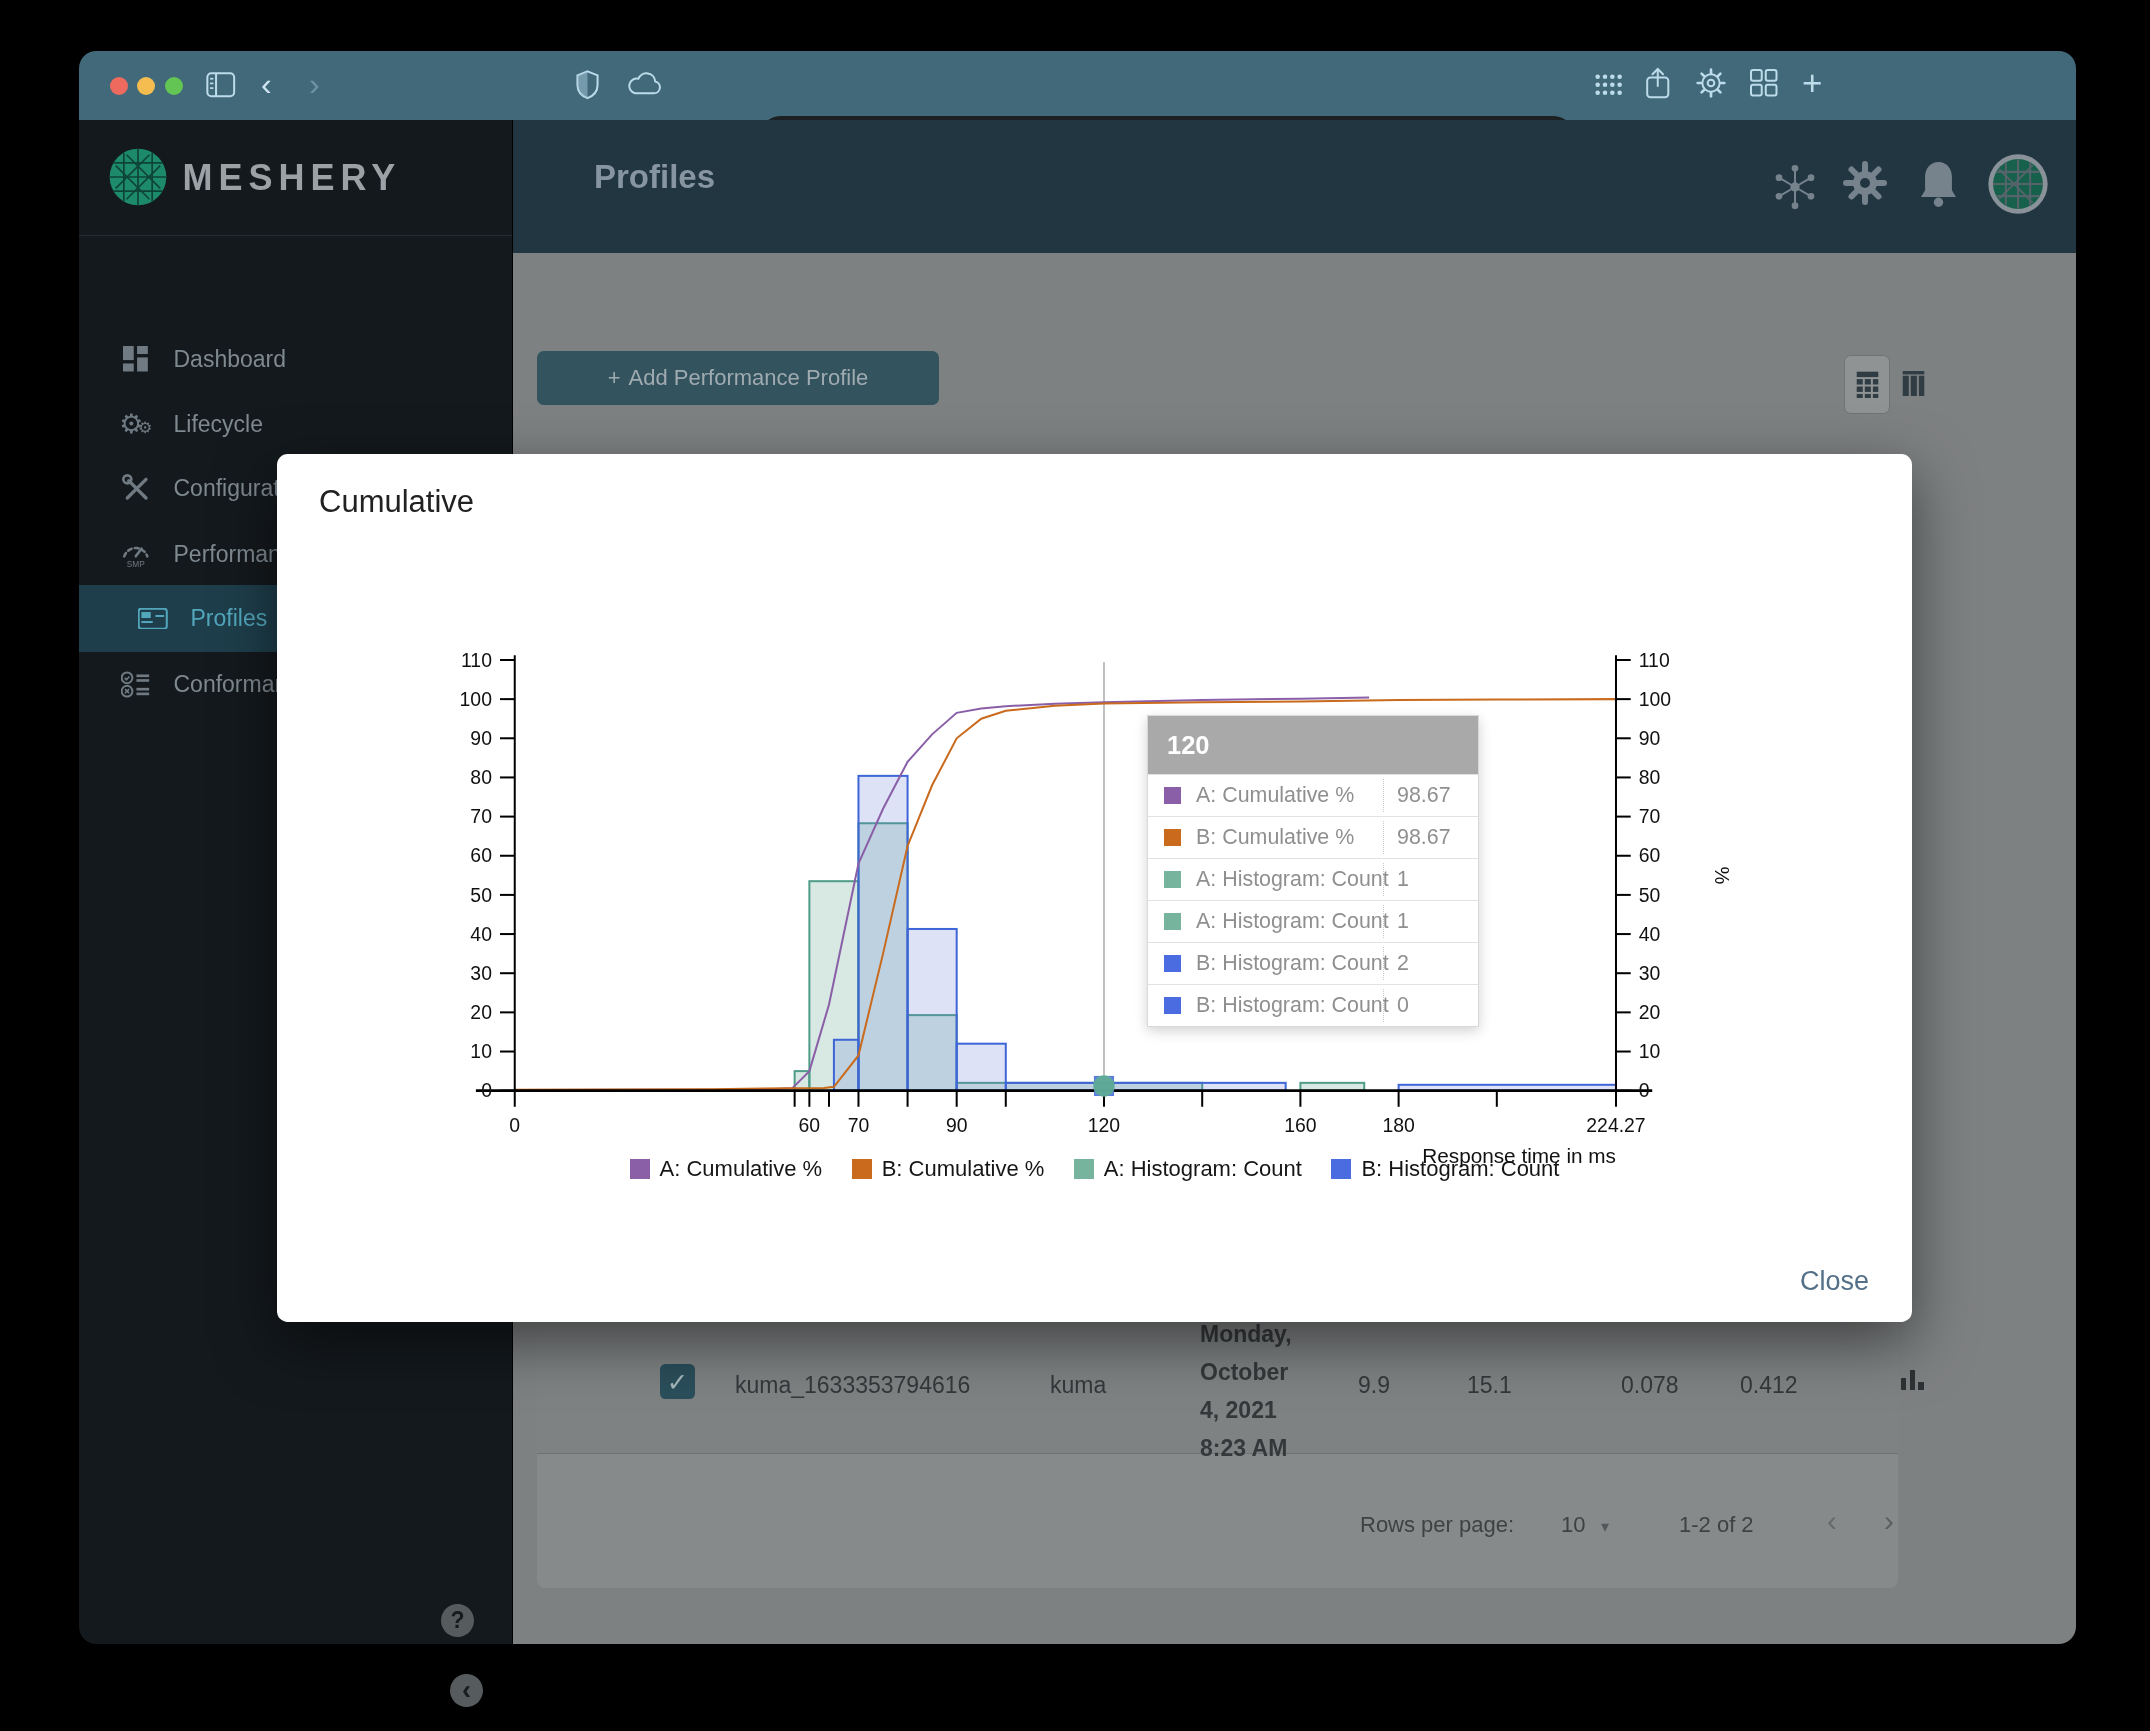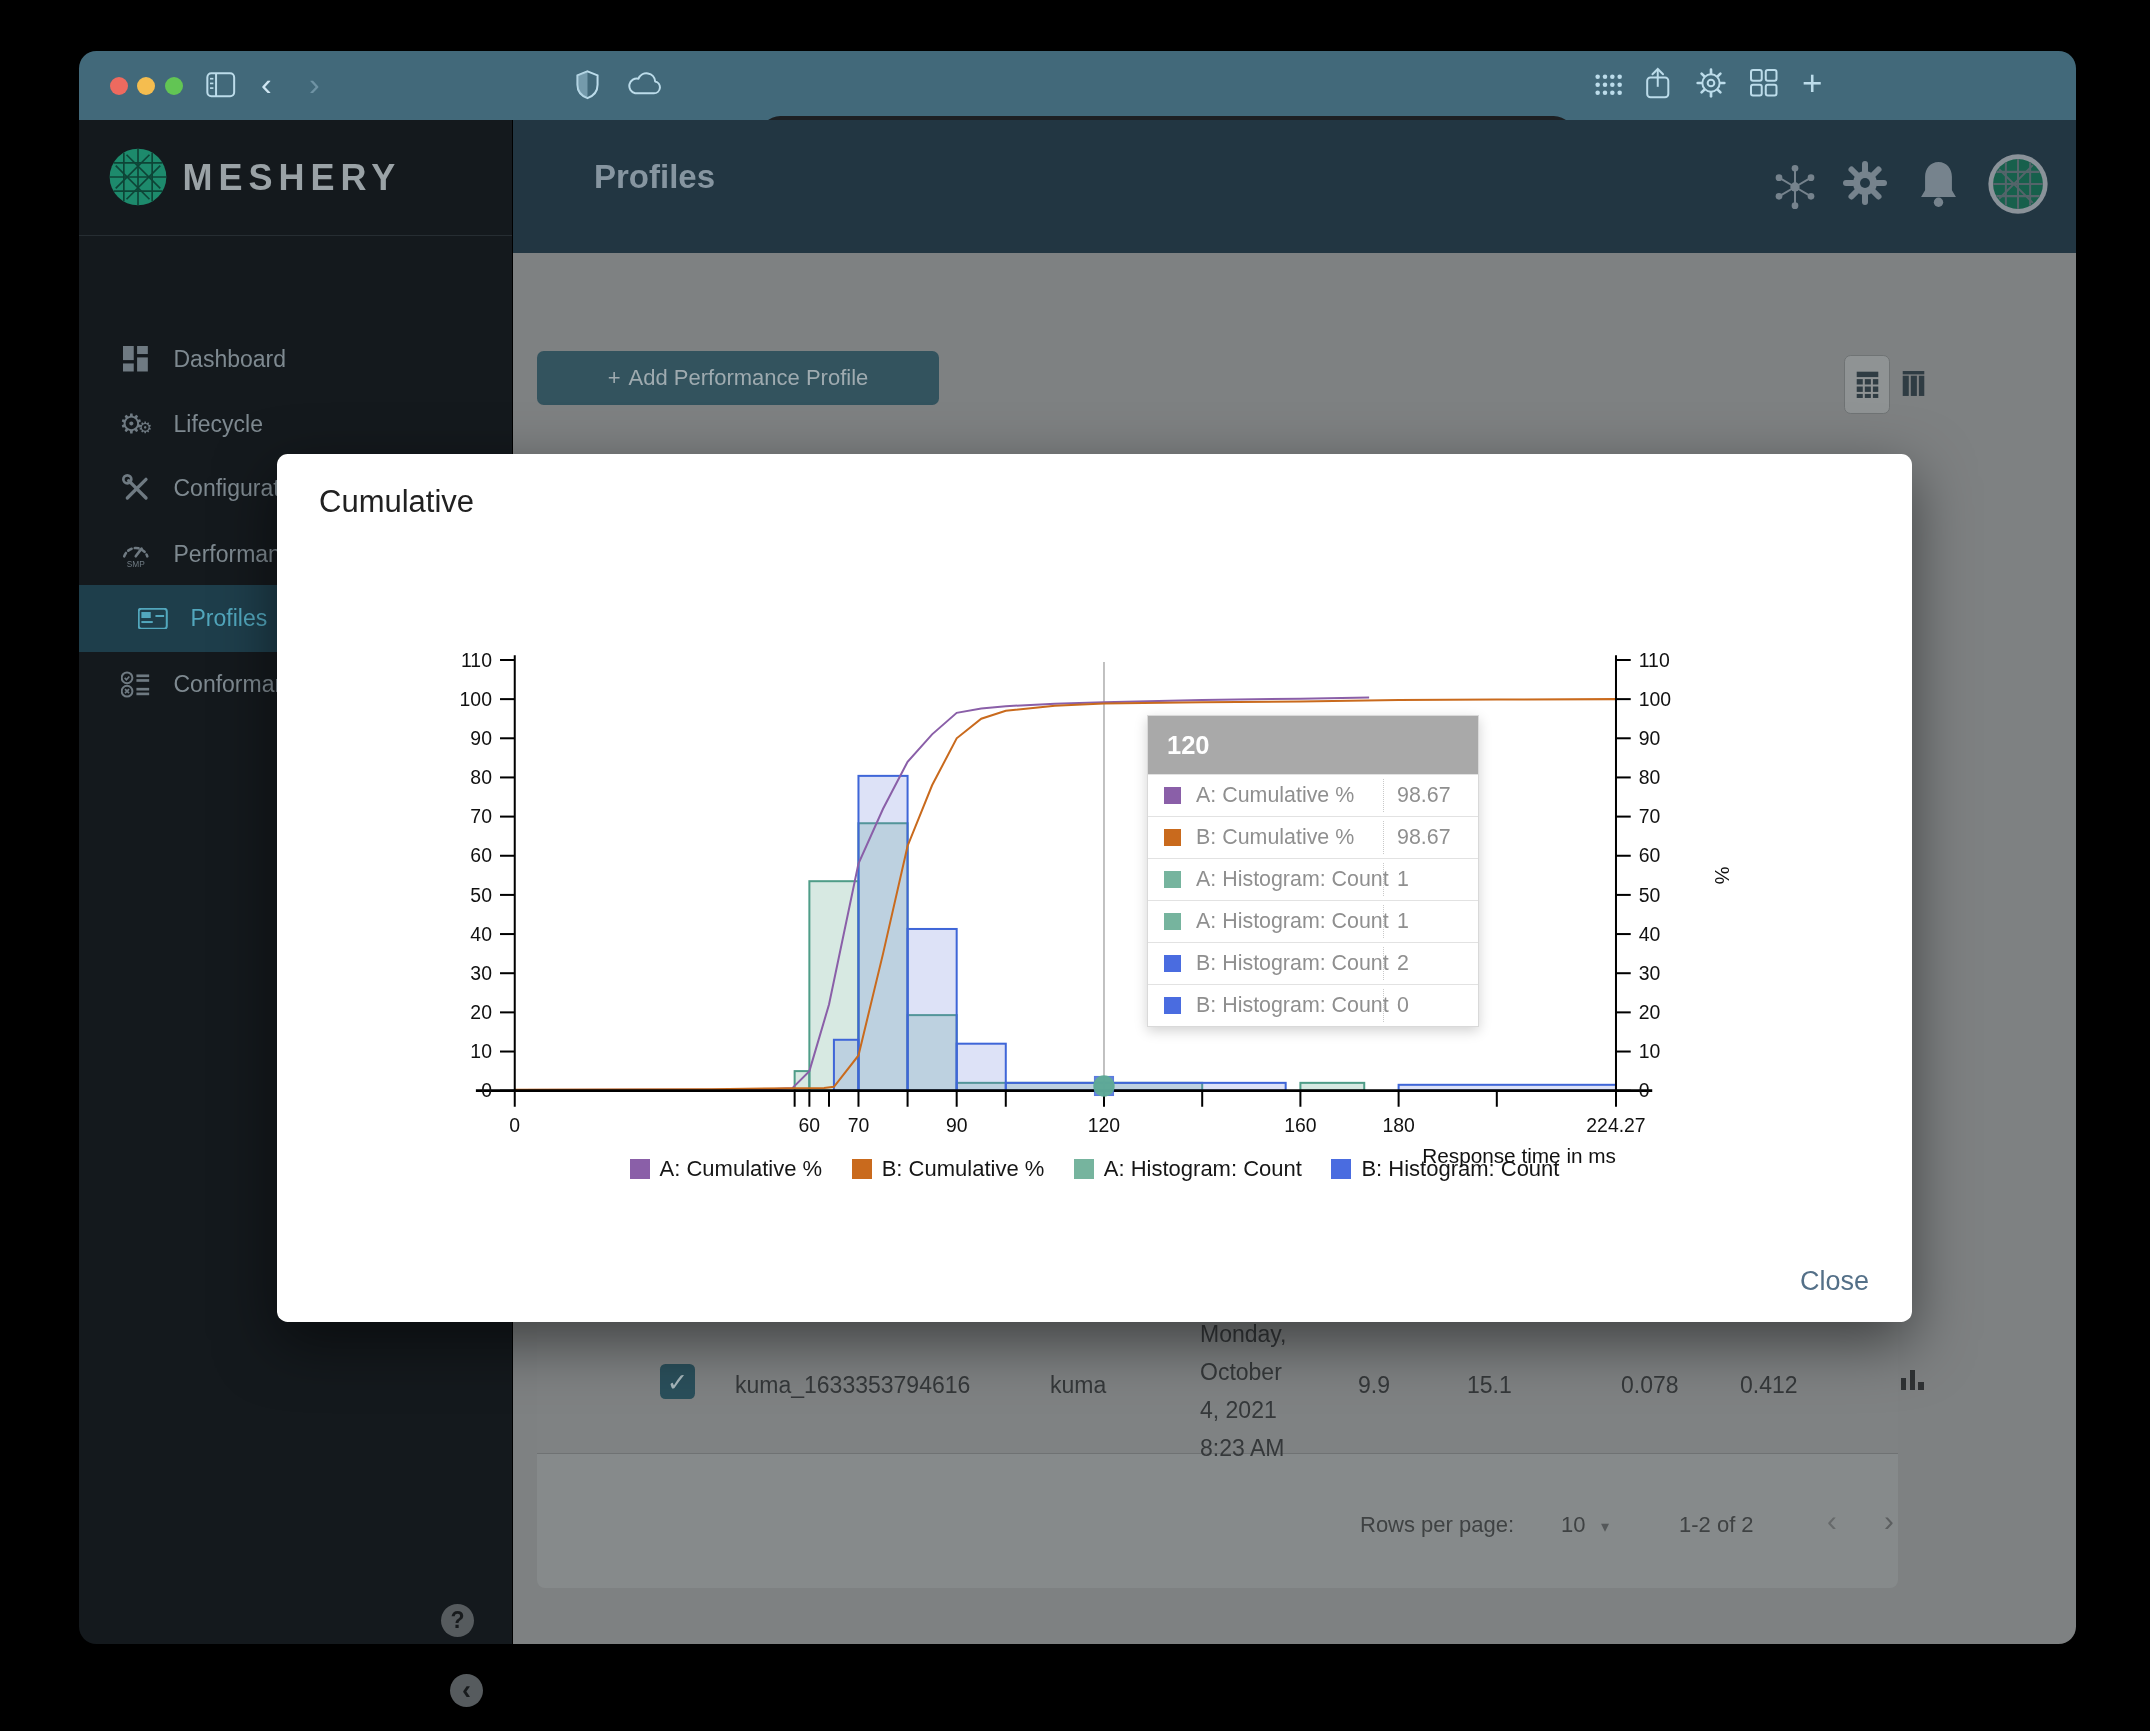--- a/index.html
+++ b/index.html
@@ -387,21 +387,21 @@
   </div>
   <div class="abs details-frag">ails</div>
   <div class="abs bg-table-block"></div>
 
   <div class="abs row-band">
     <div class="chk">
       <span>✓</span>
     </div>
     <span class="cell" style="left:198px; top:64px;">kuma_1633353794616</span>
     <span class="cell" style="left:513px; top:64px;">kuma</span>
-    <div class="cell date-cell" style="left:663px; top:6.7px;">
+    <div class="cell date-cell" style="left:663px; top:6.7px;font-weight:bold;">
         <div>Monday,</div>
         <div>October</div>
         <div>4, 2021</div>
         <div>8:23 AM</div>
       </div>
     <span class="cell" style="left:821px; top:64px;">9.9</span>
     <span class="cell" style="left:930px; top:64px;">15.1</span>
     <span class="cell" style="left:1084px; top:64px;">0.078</span>
     <span class="cell" style="left:1203px; top:64px;">0.412</span>
     <span class="barchart-ic">

